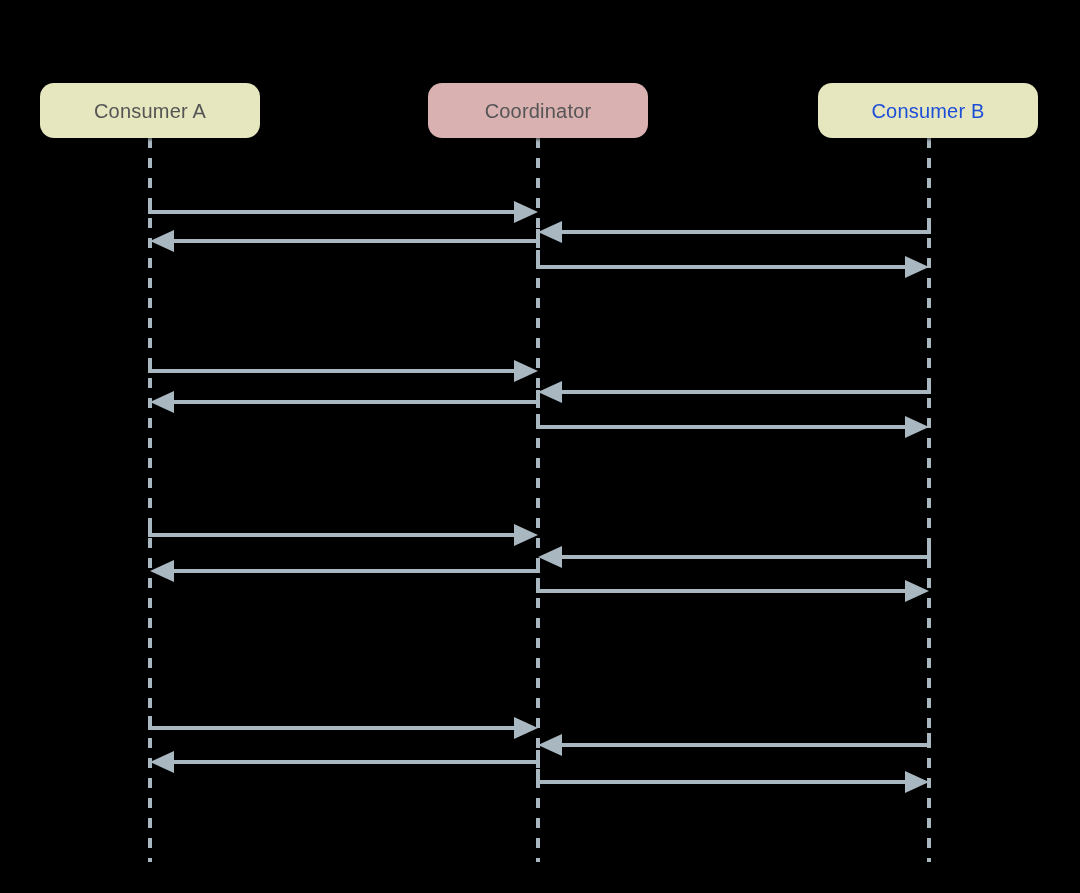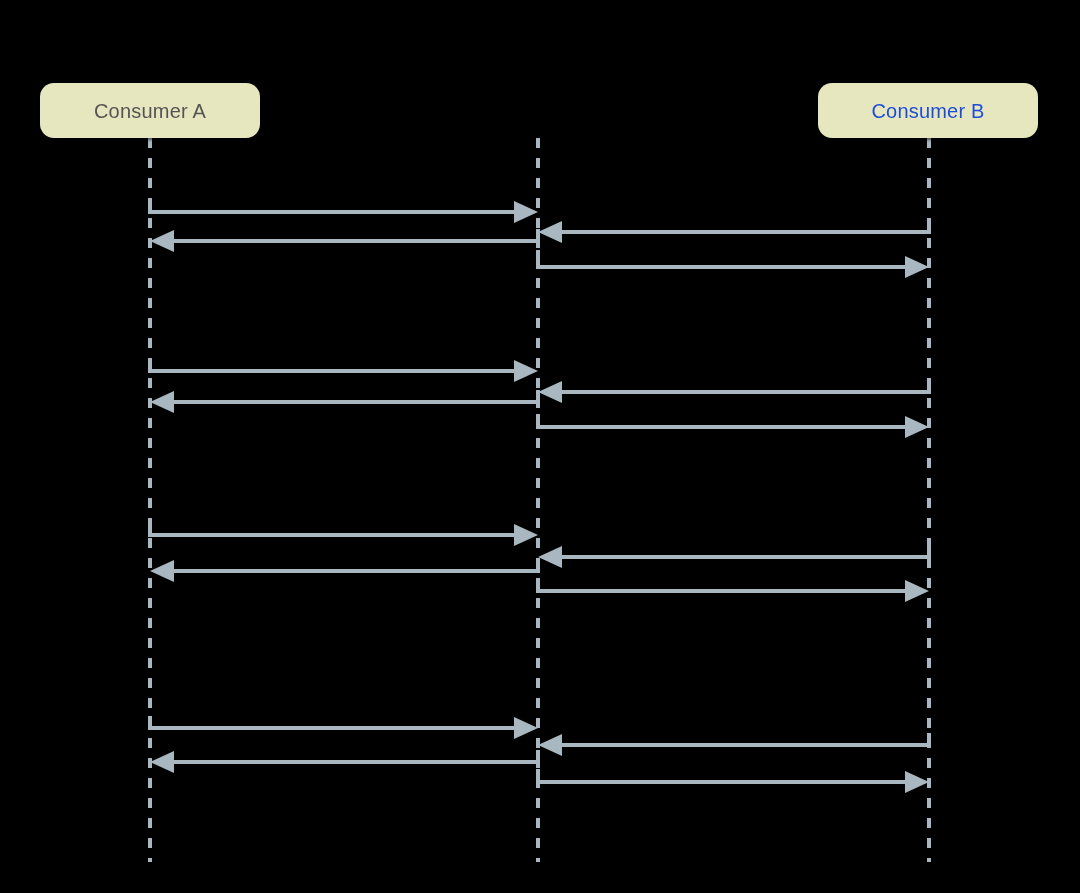--- a/index.html
+++ b/index.html
@@ -134,18 +134,21 @@
           <polyline points="538,769 538,782 905,782" class="msg-line" stroke="#a9b7c0"></polyline>
           <polygon points="929,782 905,771 905,793" fill="#a9b7c0"></polygon>
         </g>
       </g>
   </svg>
 
   <div class="participant-box" id="box-consumer-a" style="left: 40px; top: 83px; width: 220px; height: 55px; background: rgb(230, 230, 191); color: rgb(85, 85, 85);">
     <span class="participant-label">Consumer A</span>
   </div>
 
+  <div class="participant-box" id="box-coordinator" style="left: 428px; top: 83px; width: 220px; height: 55px; background: rgb(217, 177, 177); color: rgb(85, 85, 85);">
+    <span class="participant-label">Coordinator</span>
+  </div>
 
   <div class="participant-box" id="box-consumer-b" style="left: 818px; top: 83px; width: 220px; height: 55px; background: rgb(230, 230, 191); color: #1d4ed8;">
     <span class="participant-label">Consumer B</span>
   </div>
 
 </div>
 
 </body></html>

